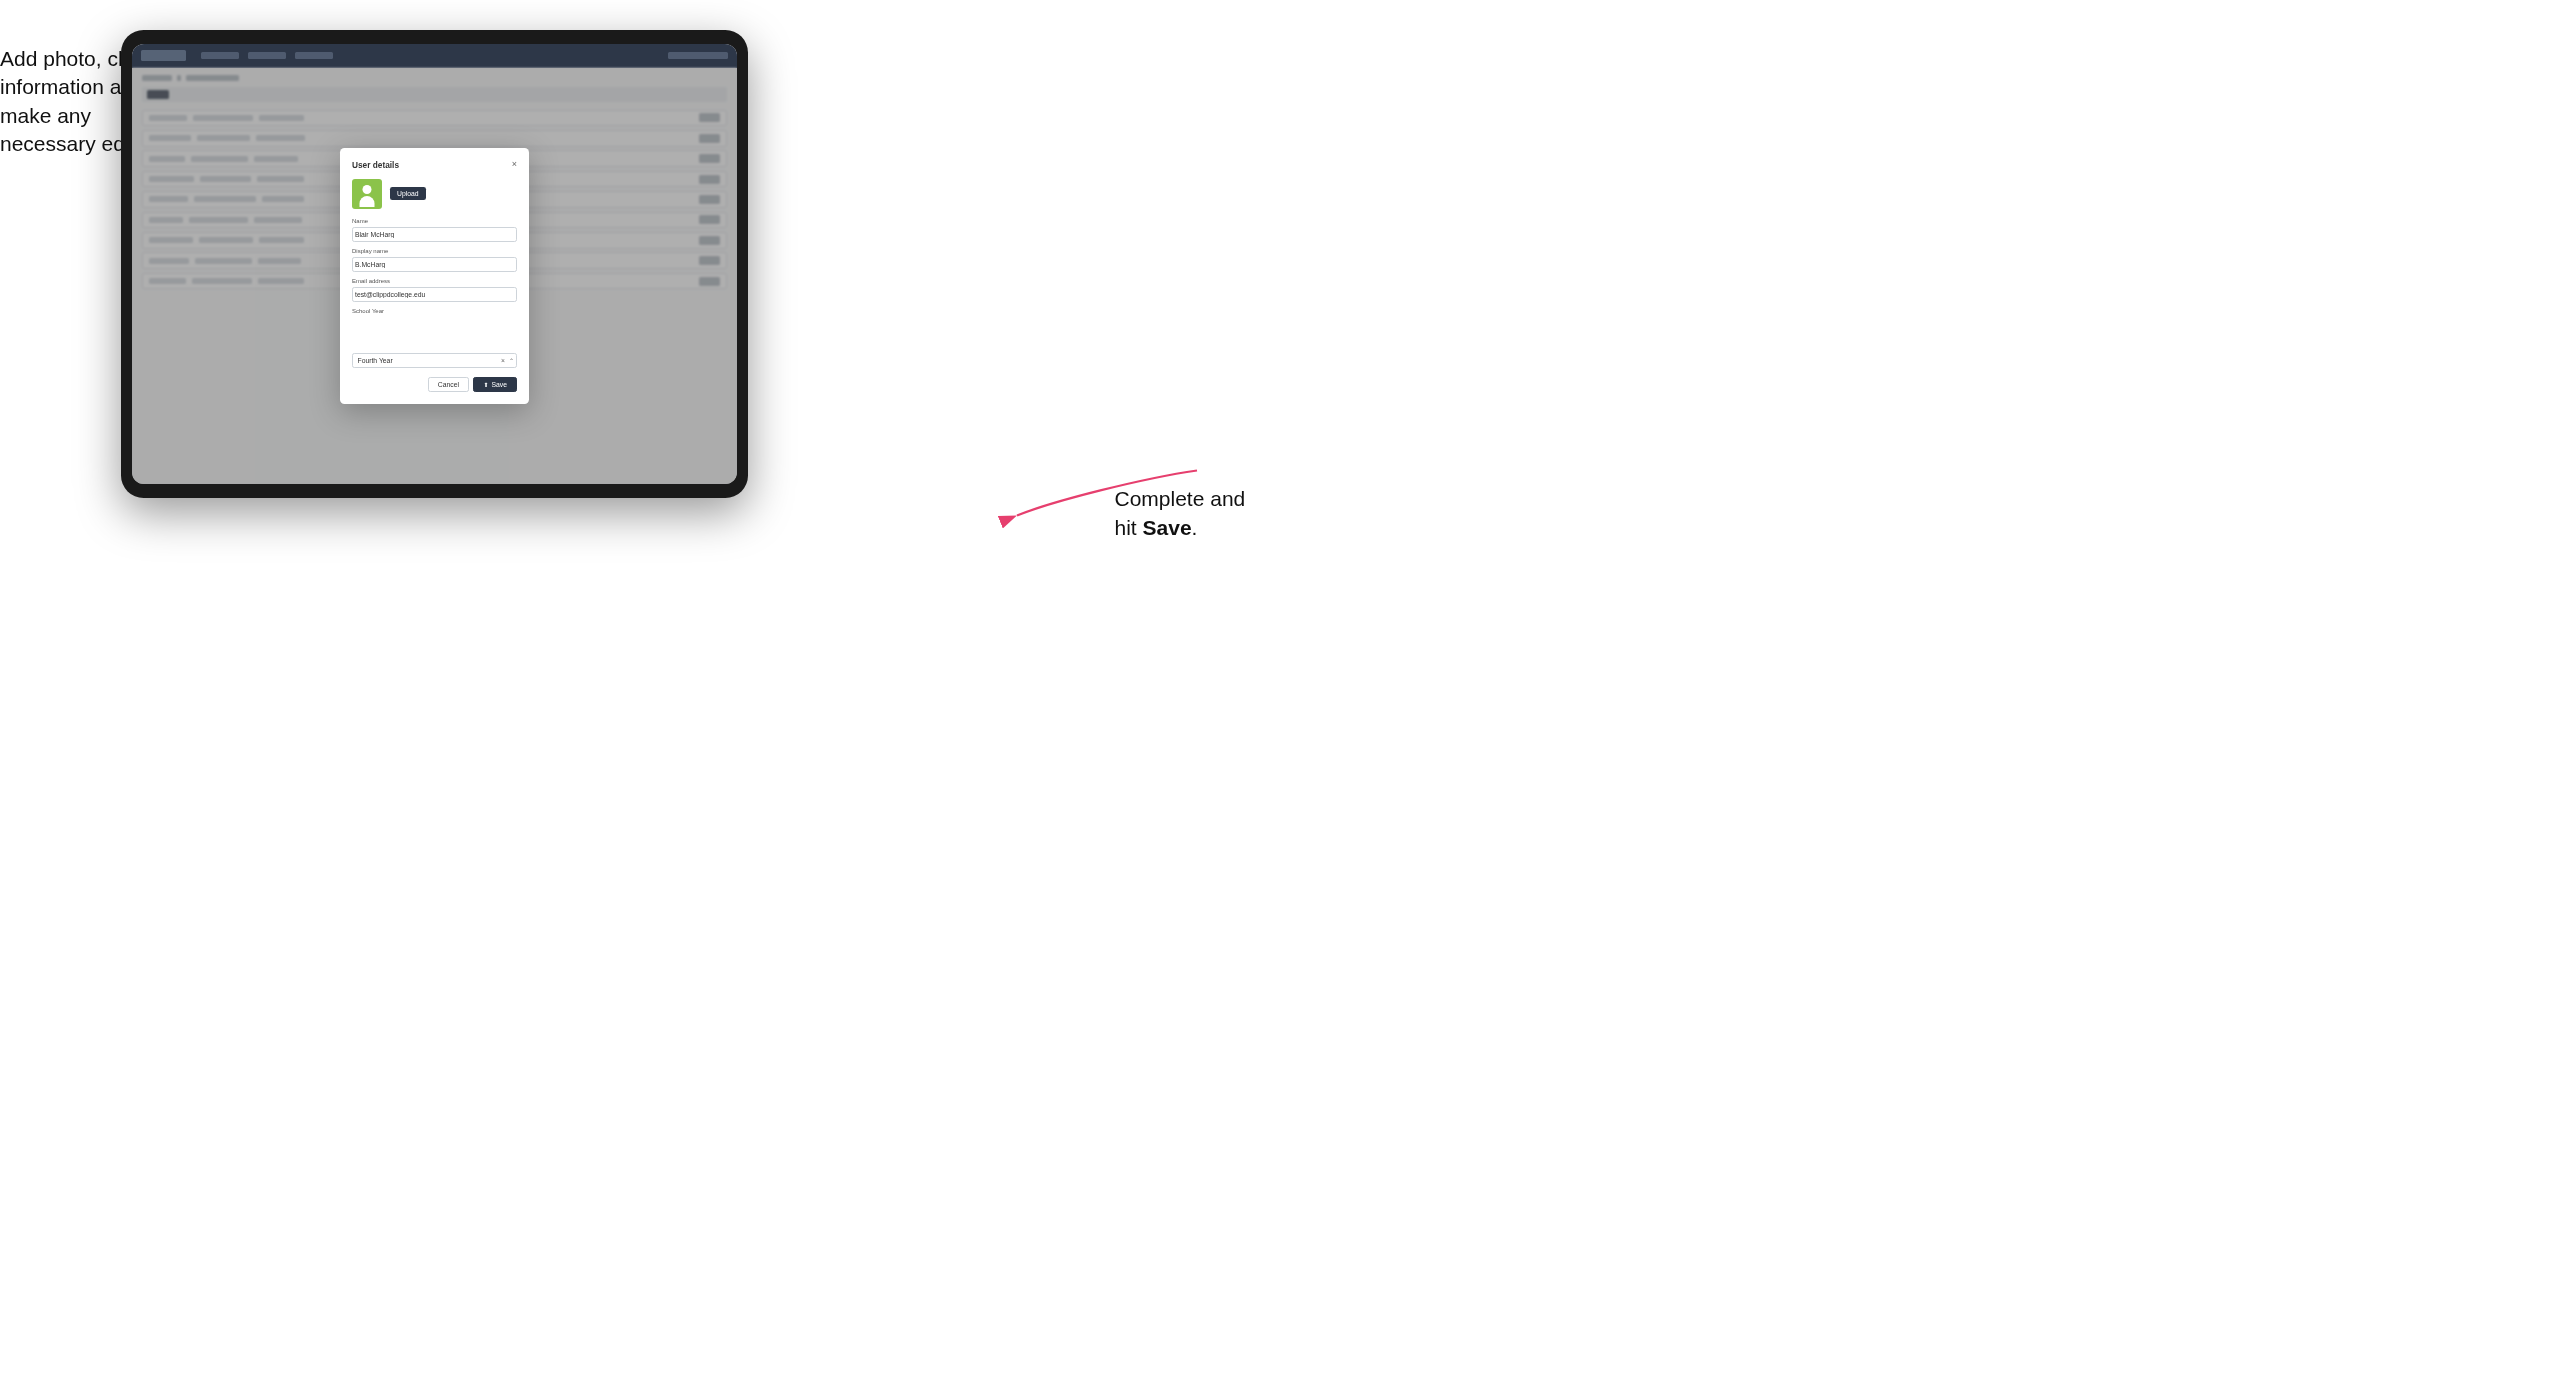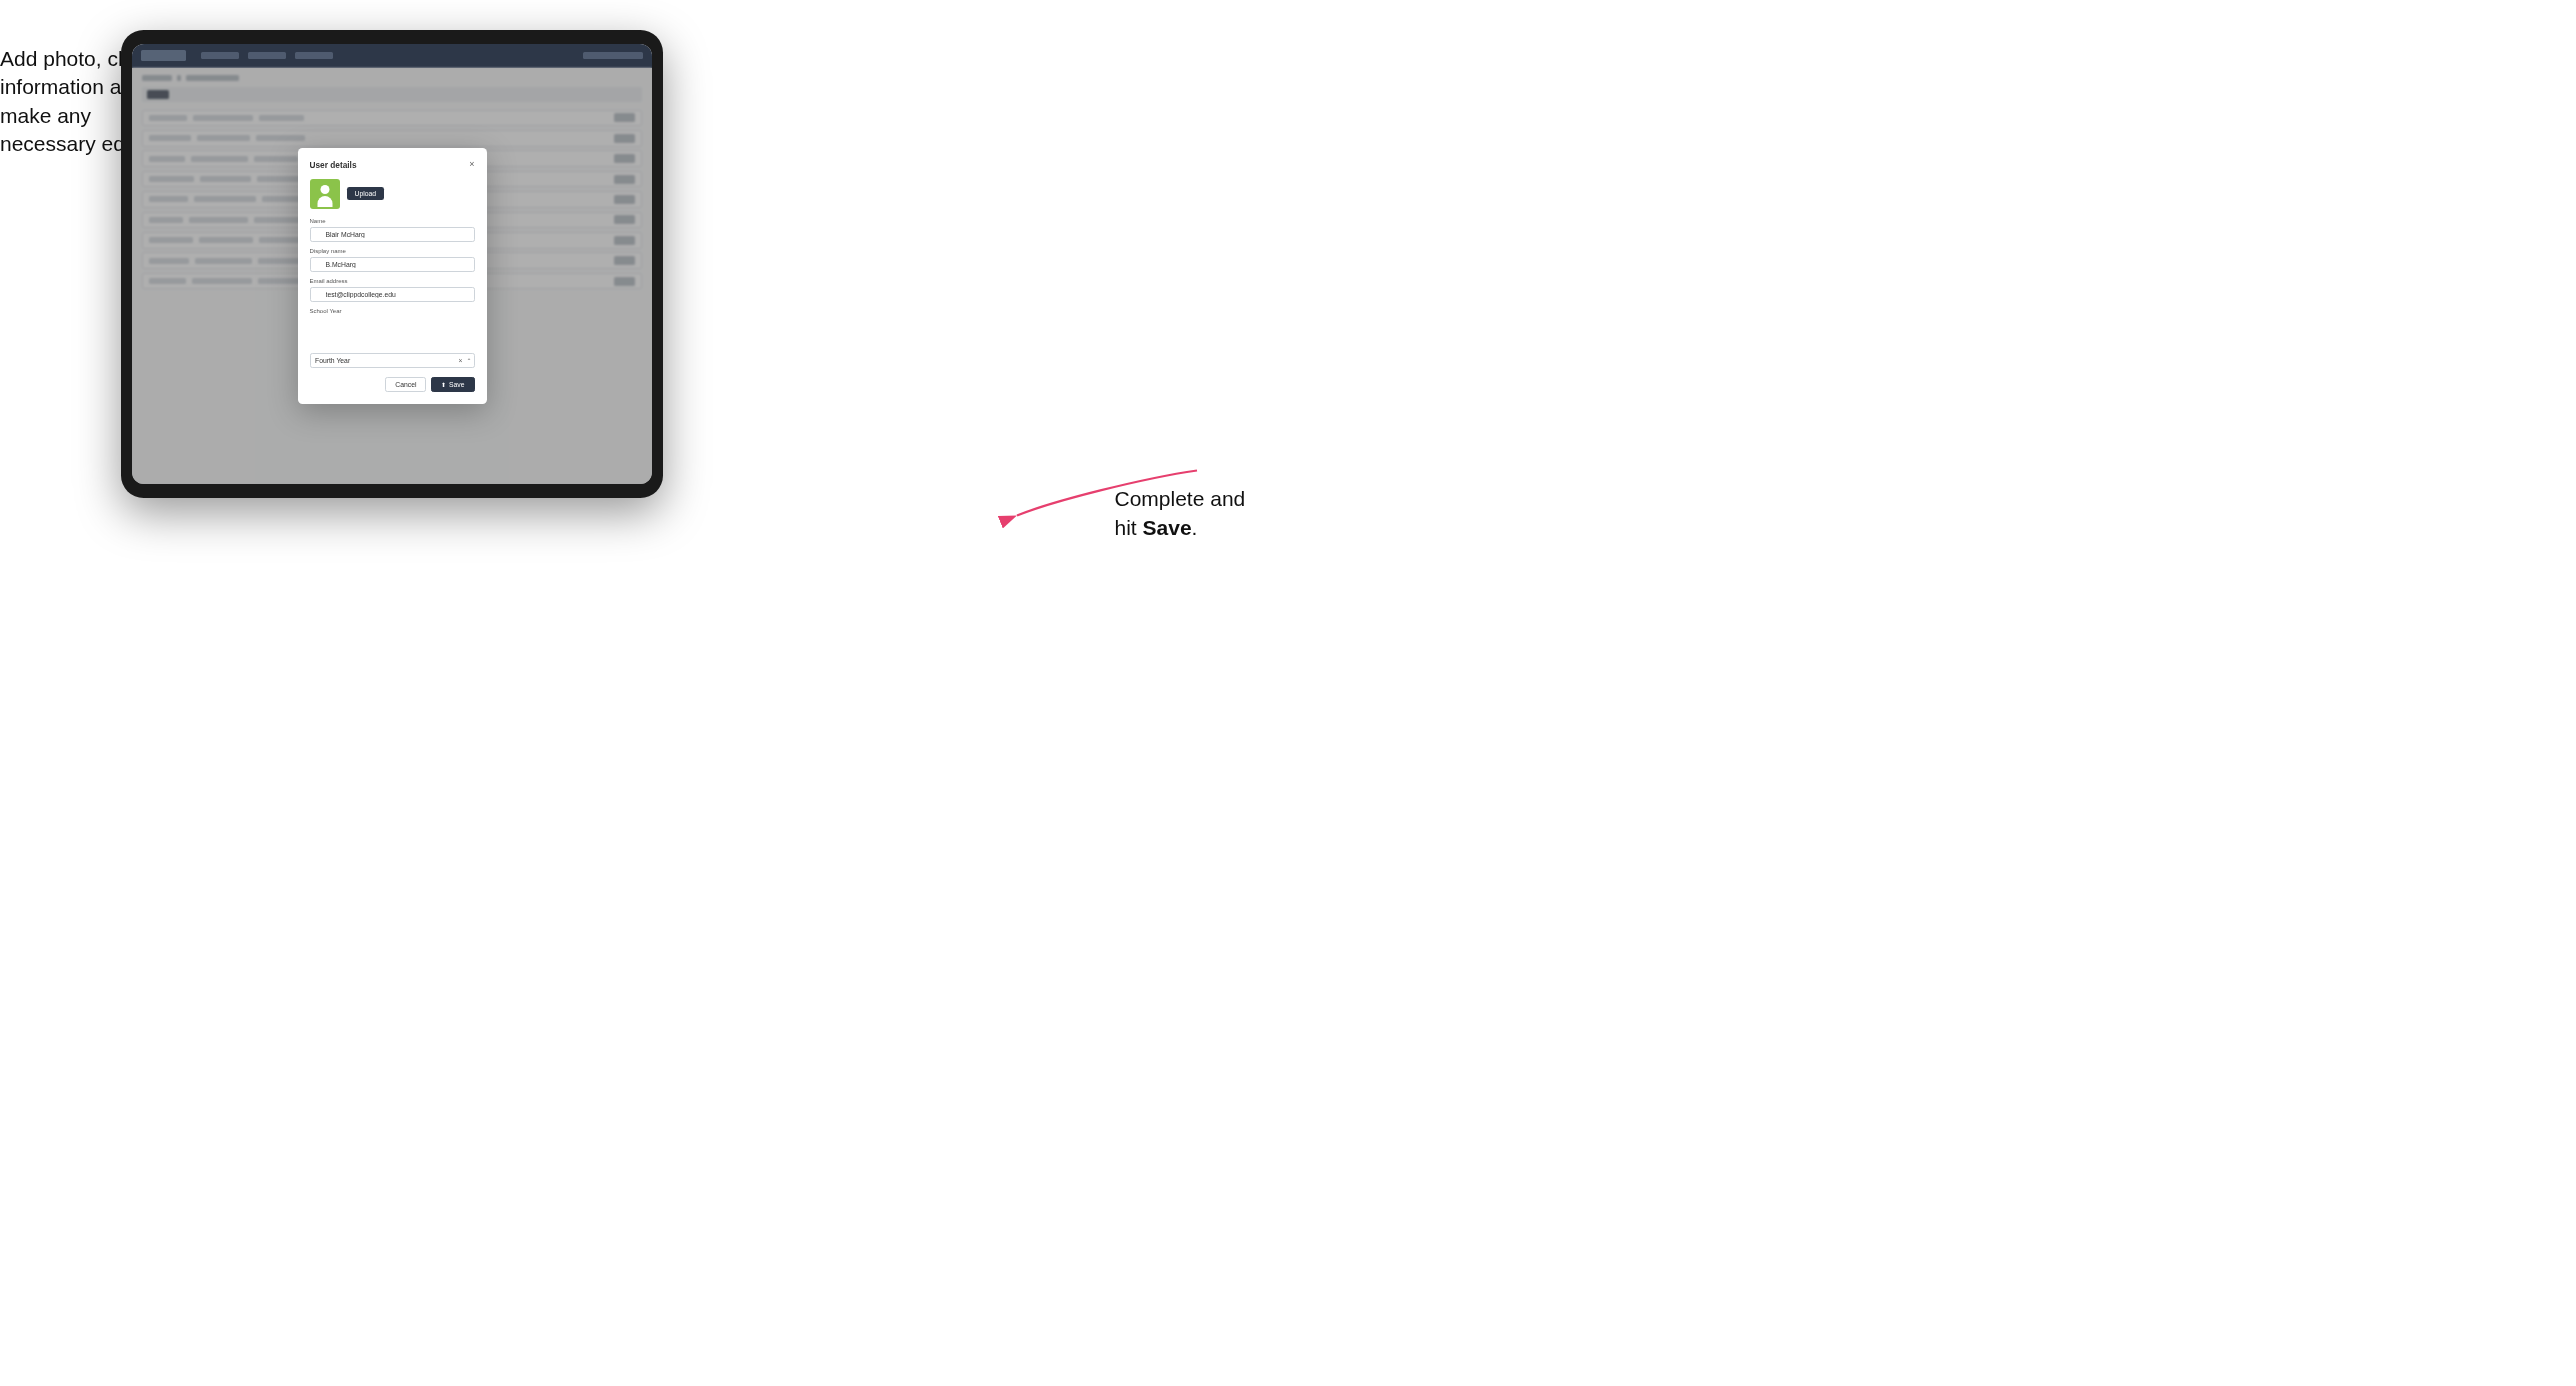--- a/index.html
+++ b/index.html
@@ -34,21 +34,21 @@
       text-align: left;
       width: 166px;
     }
     .annotation-right strong { font-weight: 700; }
 
     
     .tablet {
       position: absolute;
       left: 121px;
       top: 30px;
-      width: 542px;
+      width: 627px;
       height: 468px;
       background: #1a1a1a;
       border-radius: 22.6px;
       box-shadow: 0 15px 45px rgba(0,0,0,0.4);
       padding: 13.6px 10.6px;
     }
     .tablet-screen {
       width: 100%;
       height: 100%;
       background: #f0f0f0;
@@ -258,21 +258,21 @@
     .form-label {
       display: block;
       font-size: 6px;
       color: #555;
       margin-bottom: 2.3px;
     }
     .form-input {
       width: 100%;
       border: 0.8px solid #ced4da;
       border-radius: 2.3px;
-      padding: 3px 15px;
+      padding: 3px 2px;
       font-size: 6.8px;
       color: #333;
       outline: none;
       background: #fff;
     }
 
     .form-select-wrap {
       position: relative;
       display: flex;
       align-items: center;

